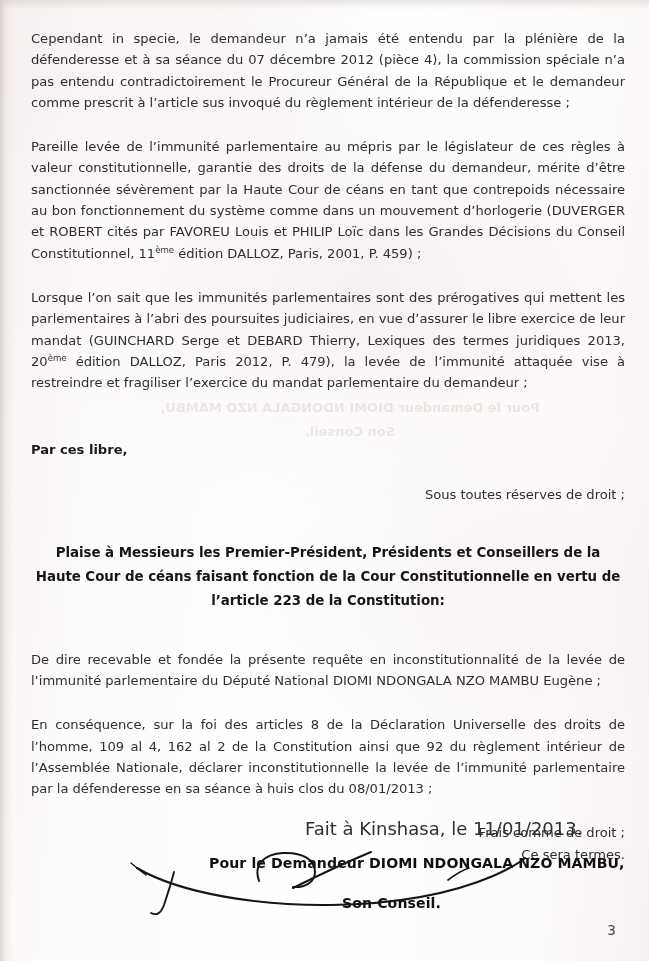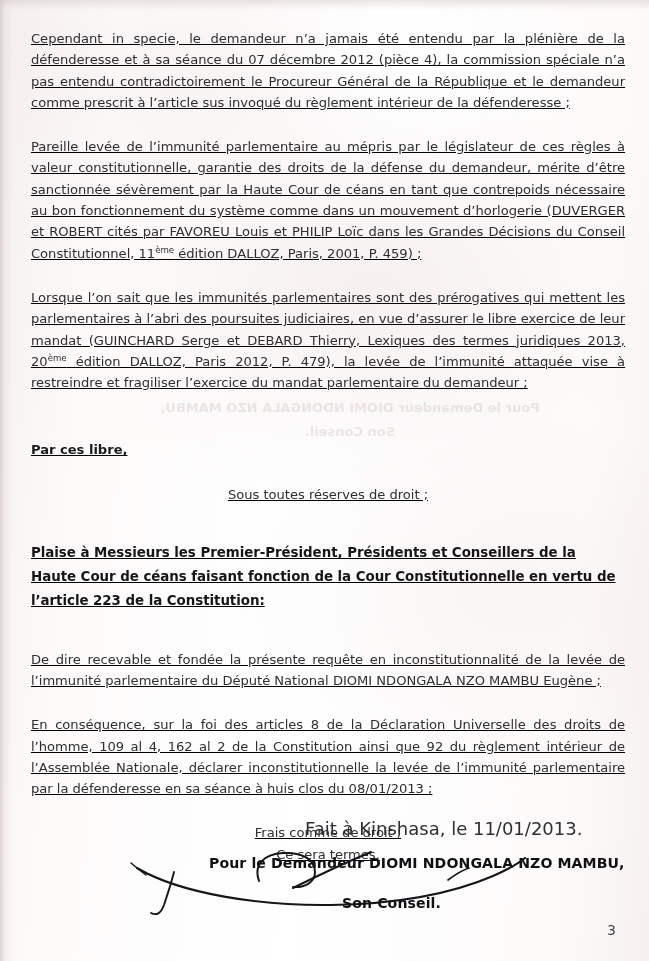--- a/index.html
+++ b/index.html
@@ -44,55 +44,54 @@
     background: linear-gradient(180deg, rgba(205,194,192,0.42) 0%, rgba(255,255,255,0) 100%);
     pointer-events: none;
   }
 
   .content {
     position: absolute;
     left: 31px;
     top: 0;
     width: 594px;
     height: 694px;
-    text-decoration: underline;
   }
 
   
   p.para {
     margin: 0;
     font-size: 13.1px;
     line-height: 21.3px;
     color: #2e2e33;
     text-align: justify;
     text-justify: inter-word;
     letter-spacing: -0.02px;
   }
   p.para.ragged {
-    text-align: center;
+    text-align: right;
   }
   p.bold {
     font-weight: bold;
     color: #1b1b1f;
   }
   sup {
     font-size: 0.66em;
     vertical-align: super;
     line-height: 0;
   }
 
   .gap-lg { height: 23px; }
 
   
   .claim-block {
     font-size: 13.4px;
     line-height: 23.6px;
     font-weight: bold;
     color: #16161a;
-    text-align: left;
+    text-align: center;
     letter-spacing: -0.05px;
   }
 
   
   .sig-area {
     position: absolute;
     left: 0;
     top: 806px;
     width: 594px;
     height: 120px;

